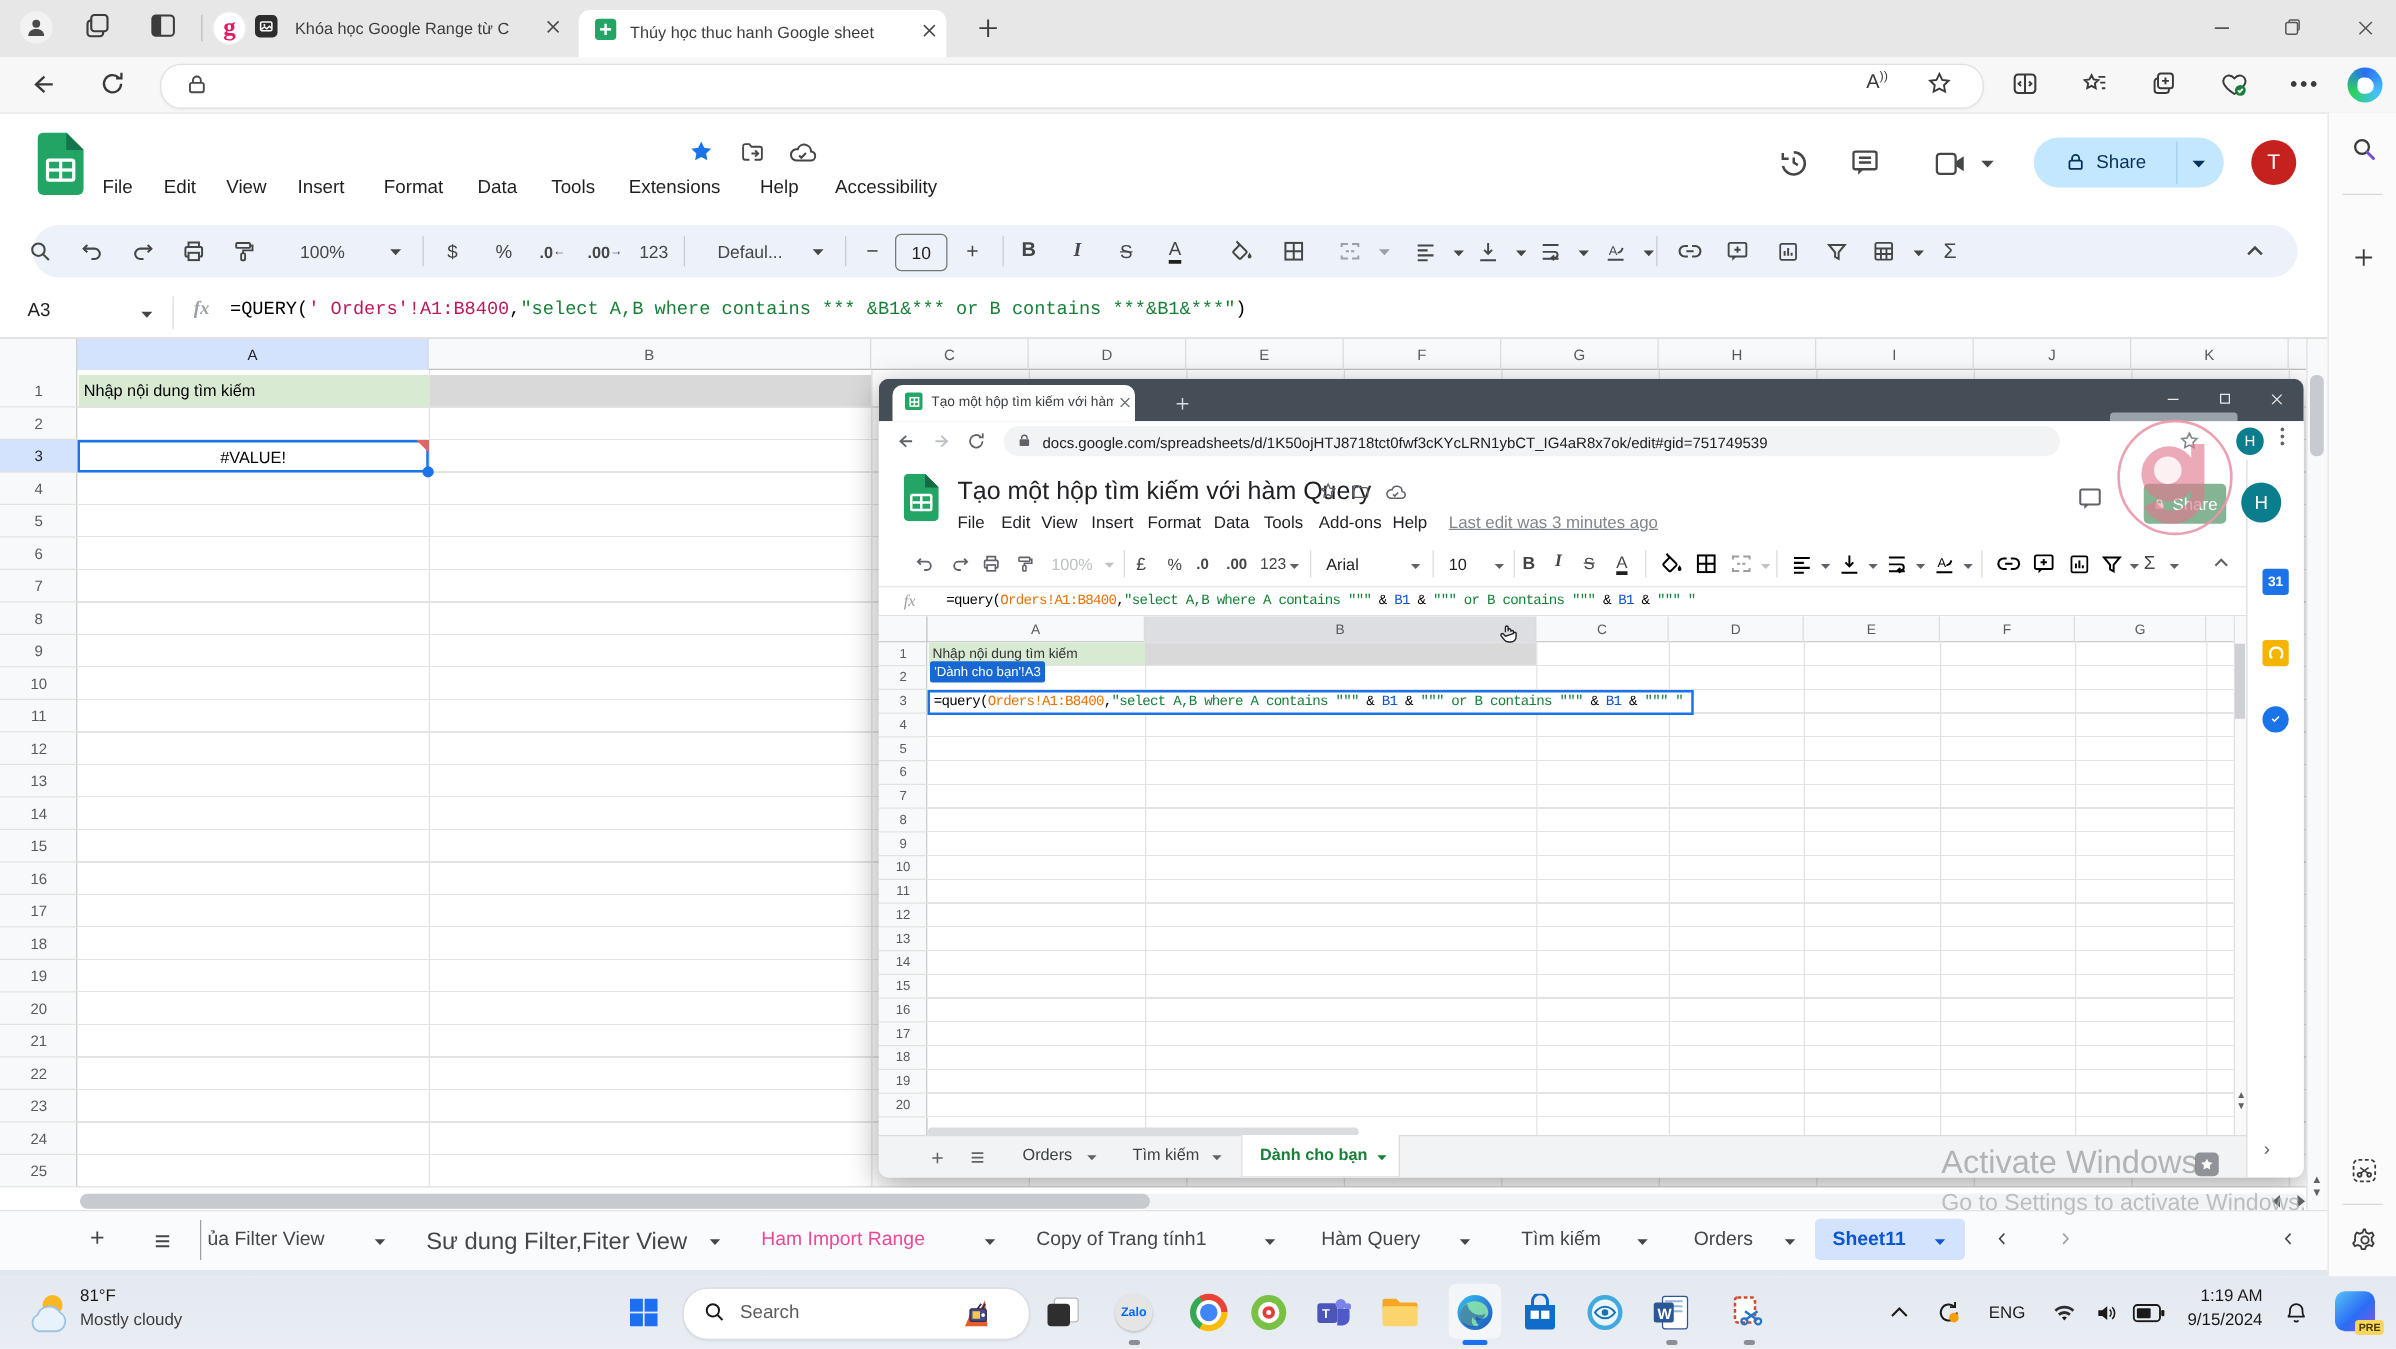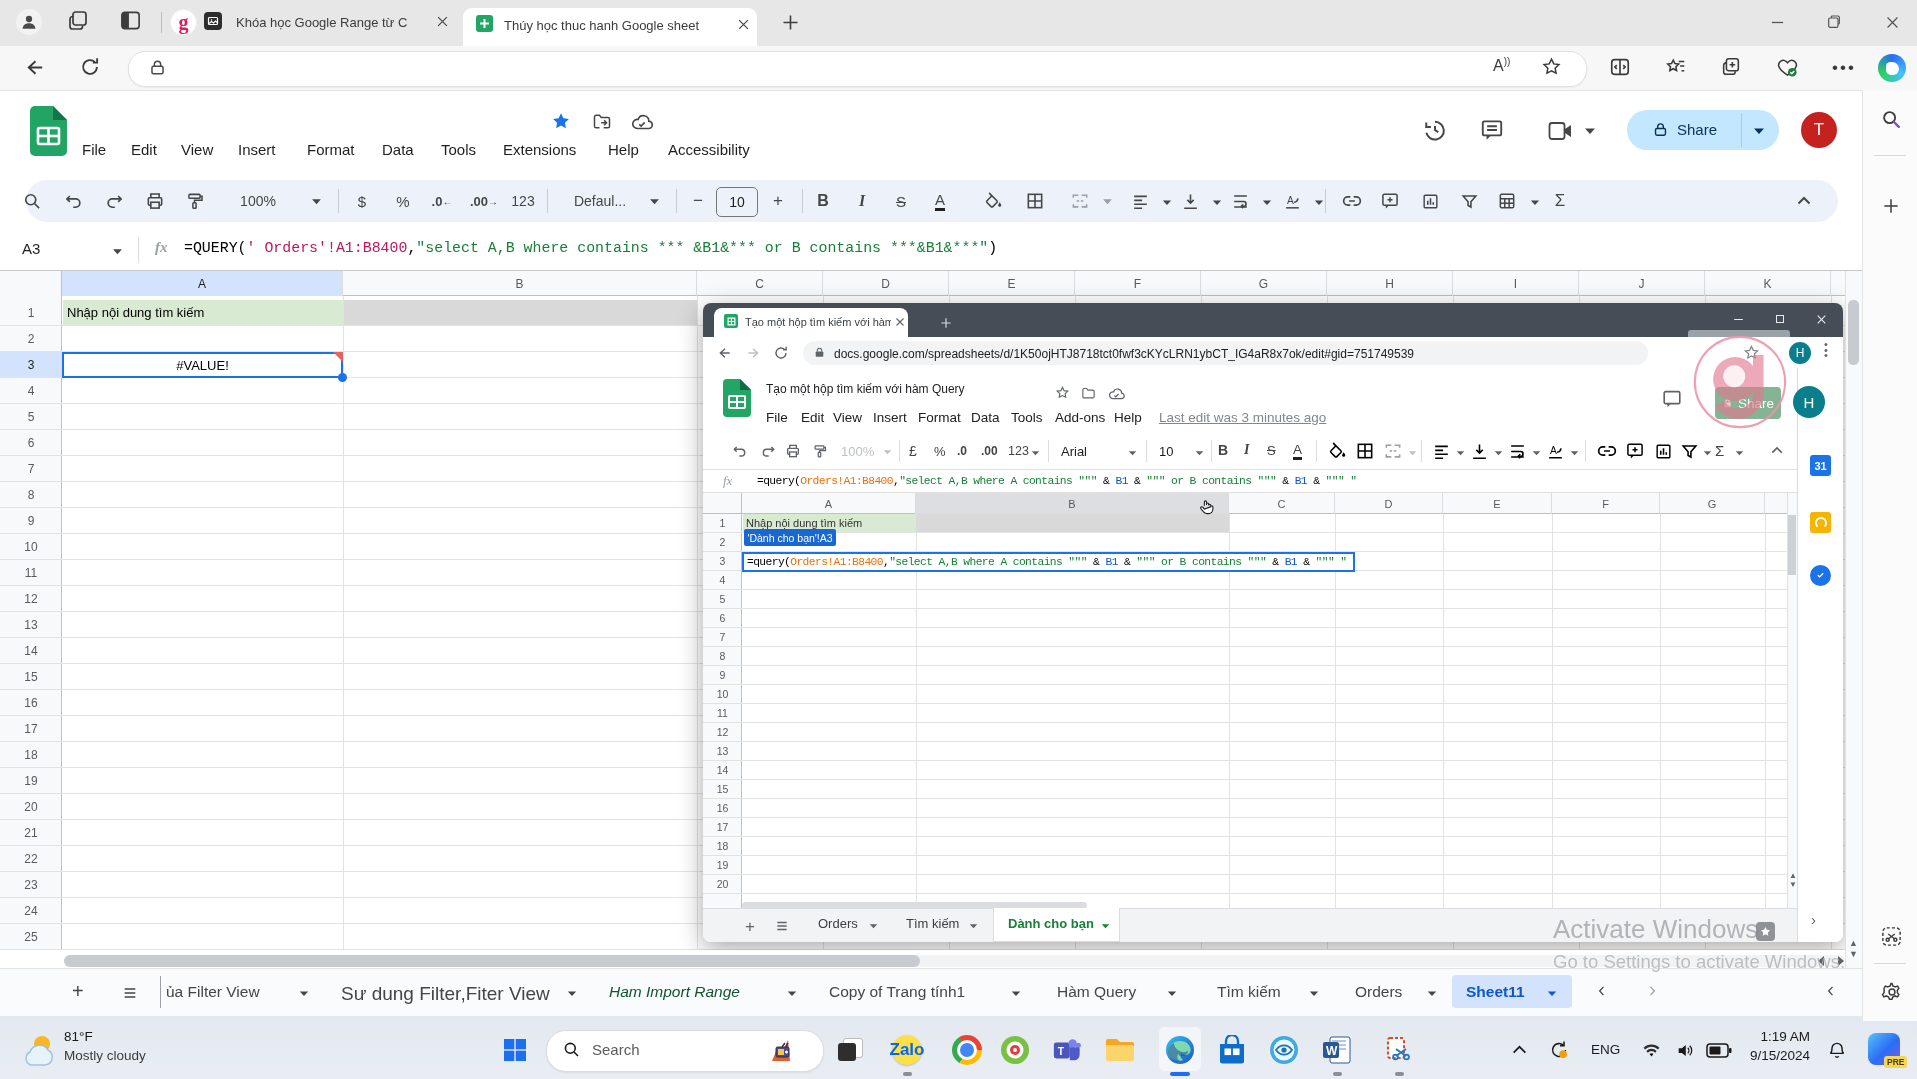--- a/index.html
+++ b/index.html
@@ -452,21 +452,21 @@
       </svg>
 <div class="ab" style="left:1086px;top:39px;width:22px;height:22px;border-radius:50%;background:#0a7e8c;color:#fff;font-size:12px;display:flex;align-items:center;justify-content:center;">H</div>
 <div class="ab" style="left:1121px;top:39px;color:#5f6368;font-size:11px;line-height:5.5px;">•<br>•<br>•</div>
 <svg class="ab" style="left:20px;top:76px" width="28" height="38" viewBox="0 0 28 38">
 <path d="M17 0H4a4 4 0 0 0-4 4v30a4 4 0 0 0 4 4h20a4 4 0 0 0 4-4V11z" fill="#23a566"></path>
 <path d="M17 0l11 11H17z" fill="#136c43"></path>
 <rect x="6" y="17" width="16" height="12" rx="1" fill="none" stroke="#fff" stroke-width="2"></rect>
 <rect x="7" y="22" width="14" height="2" fill="#fff"></rect>
         <rect x="13" y="18" width="2" height="10" fill="#fff"></rect>
 </svg>
-<div class="ab" style="left:63px;top:79px;font-size:12px;color:#202124;">Tạo một hộp tìm kiếm với hàm Query</div>
+<div class="ab" style="left:63px;top:79px;font-size:20px;color:#202124;">Tạo một hộp tìm kiếm với hàm Query</div>
 <svg class="ab" style="left:352px;top:82px" width="15" height="15" viewBox="0 0 24 24" stroke="#5f6368" stroke-width="1.8" fill="none">
         <path d="M12 3.6l2.6 5.4 5.9.8-4.3 4.1 1 5.8L12 17l-5.2 2.7 1-5.8L3.5 9.8l5.9-.8z"></path>
       </svg>
 <svg class="ab" style="left:378px;top:83px" width="15" height="15" viewBox="0 0 24 24" stroke="#5f6368" stroke-width="1.8" fill="none">
         <path d="M3 6a2 2 0 0 1 2-2h4l2 2.5h8a2 2 0 0 1 2 2V17a2 2 0 0 1-2 2H5a2 2 0 0 1-2-2z"></path>
       </svg>
 <svg class="ab" style="left:405px;top:84px" width="17" height="15" viewBox="0 0 24 22" stroke="#5f6368" stroke-width="1.8" fill="none">
         <path d="M7 17a5 5 0 1 1 .8-9.9A6 6 0 0 1 19.5 9 4 4 0 0 1 19 17z"></path>
         <path d="M9 12.5l2 2 4-4.2"></path>
       </svg>
@@ -738,21 +738,21 @@
     </svg>
 <div class="ab" style="left:160px;top:976px;width:1px;height:32px;background:#9aa0a6;"></div>
 <div class="ab" style="left:166px;top:983px;font-size:15.5px;color:#434746;font-weight:500;white-space:nowrap;">ủa Filter View</div>
 <svg class="ab" style="left:299px;top:990px" width="10" height="7" viewBox="0 0 12 8" fill="#444746">
       <path d="M1 1.5h10L6 7z"></path>
     </svg>
 <div class="ab" style="left:341px;top:983px;font-size:19px;color:#434746;font-weight:500;white-space:nowrap;">Sư dung Filter,Fiter View</div>
 <svg class="ab" style="left:567px;top:990px" width="10" height="7" viewBox="0 0 12 8" fill="#444746">
       <path d="M1 1.5h10L6 7z"></path>
     </svg>
-<div class="ab" style="left:609px;top:983px;font-size:15.5px;color:#14532d;font-weight:500;white-space:nowrap;font-style:italic;">Ham Import Range</div>
+<div class="ab" style="left:609px;top:983px;font-size:15.5px;color:#ec4899;font-weight:500;white-space:nowrap;">Ham Import Range</div>
 <svg class="ab" style="left:787px;top:990px" width="10" height="7" viewBox="0 0 12 8" fill="#444746">
       <path d="M1 1.5h10L6 7z"></path>
     </svg>
 <div class="ab" style="left:829px;top:983px;font-size:15.5px;color:#434746;font-weight:500;white-space:nowrap;">Copy of Trang tính1</div>
 <svg class="ab" style="left:1011px;top:990px" width="10" height="7" viewBox="0 0 12 8" fill="#444746">
       <path d="M1 1.5h10L6 7z"></path>
     </svg>
 <div class="ab" style="left:1057px;top:983px;font-size:15.5px;color:#434746;font-weight:500;white-space:nowrap;">Hàm Query</div>
 <svg class="ab" style="left:1167px;top:990px" width="10" height="7" viewBox="0 0 12 8" fill="#444746">
       <path d="M1 1.5h10L6 7z"></path>
@@ -844,21 +844,21 @@
       <rect x="12" y="12" width="13" height="10" rx="1.5" fill="#4a4a8a" stroke="#2d2d50" stroke-width="1"></rect>
       <rect x="14" y="14" width="6" height="6" fill="#f8c64c"></rect>
       <circle cx="22.5" cy="17" r="1.5" fill="#fff"></circle>
       <path d="M18 12l3-4M22 12l2-4" stroke="#2d2d50" stroke-width="1.4" fill="none"></path>
     </svg>
 <div class="ab" style="left:838px;top:1038px;width:24px;height:24px;">
       <div style="position:absolute;left:5px;top:0;width:18px;height:18px;background:#fff;border:1px solid #bbb;border-radius:3px;"></div>
       <div style="position:absolute;left:0;top:5px;width:18px;height:18px;background:#2e2e2e;border-radius:3px;"></div>
     </div>
 <div class="ab" style="left:891px;top:1034px;width:32px;height:32px;display:flex;align-items:center;justify-content:center;">
-      <div style="width:30px;height:30px;border-radius:50%;background:#fde047;box-shadow:0 1px 2px rgba(0,0,0,.2);display:flex;align-items:center;justify-content:center;color:#0068ff;font-weight:700;font-size:17px;">Zalo</div>
+      <div style="width:30px;height:30px;border-radius:50%;background:#e5e5e5;box-shadow:0 1px 2px rgba(0,0,0,.2);display:flex;align-items:center;justify-content:center;color:#0068ff;font-weight:700;font-size:10px;">Zalo</div>
     </div>
 <div class="ab" style="left:903px;top:1072px;width:9px;height:4px;background:#8b8f94;border-radius:2px;"></div>
 <div class="ab" style="left:951px;top:1034px;width:32px;height:32px;display:flex;align-items:center;justify-content:center;">
       <div style="width:30px;height:30px;border-radius:50%;background:conic-gradient(from 90deg,#fbbc05 0 120deg,#34a853 120deg 240deg,#ea4335 240deg 360deg);position:relative;">
         <div style="position:absolute;left:5px;top:5px;width:20px;height:20px;border-radius:50%;background:#fff;"></div>
         <div style="position:absolute;left:8px;top:8px;width:14px;height:14px;border-radius:50%;background:#4285f4;"></div>
       </div>
     </div>
 <div class="ab" style="left:999px;top:1034px;width:32px;height:32px;display:flex;align-items:center;justify-content:center;">
       <svg width="30" height="30" viewBox="0 0 30 30">

